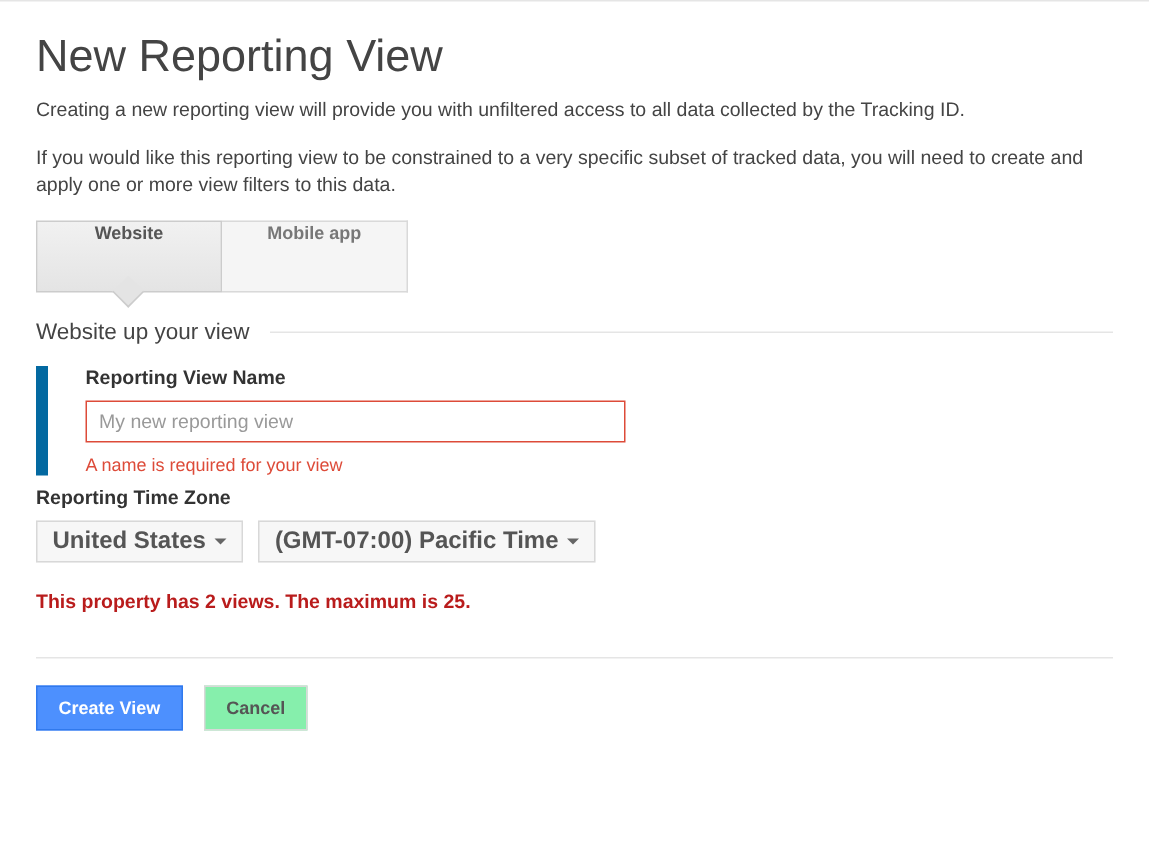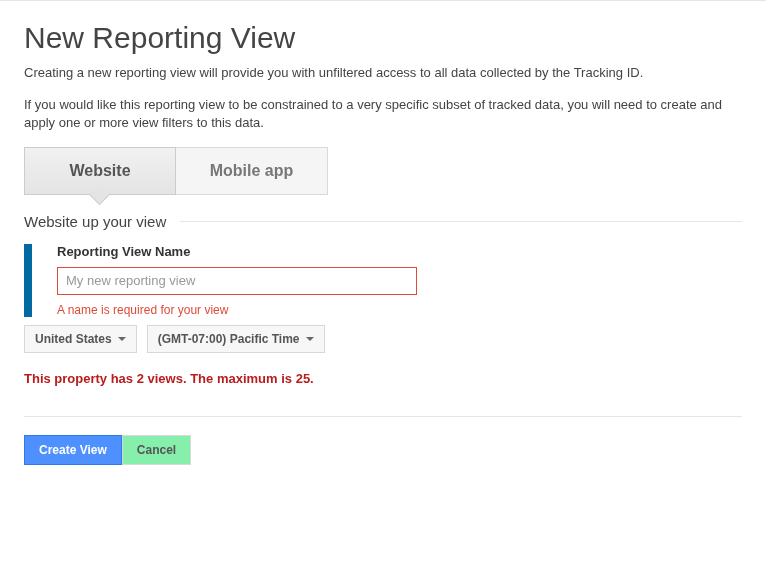--- a/index.html
+++ b/index.html
@@ -39,29 +39,28 @@
   }
   .section-head .line {
     flex: 1;
     height: 1px;
     background: #e5e5e5;
   }
   .tab-group {
     display: flex;
   }
   .tab {
-    width: 152px;
+    width: 124px;
     height: 48px;
     border: 1px solid #d9d9d9;
     background: #f5f5f5;
     color: #777;
-    font-size: 16px;
-    font-weight: bold;
-    display: flex;
-    align-items: center;
+    font-size: 12px;
+    font-weight: bold;
+    display: flex;
     justify-content: center;
     cursor: pointer;
     position: relative;
   }
   .tab.active {
     background: linear-gradient(#f1f1f1, #e4e4e4);
     color: #555;
     border-color: #ccc;
   }
   .tab + .tab { border-left: none; }
@@ -103,21 +102,21 @@
     color: #dd4b39;
     font-size: 12px;
     margin-top: 8px;
   }
   .tz-row { display: flex; gap: 10px; margin-bottom: 18px; margin-top:8px;}
   .select-btn {
     height: 28px;
     border: 1px solid #d8d8d8;
     background: #f7f7f7;
     padding: 0 10px;
-    font-size: 12px;
+    font-size: 16px;
     font-weight: bold;
     color: #555;
     display: flex;
     align-items: center;
     gap: 6px;
     cursor: pointer;
   }
   .caret {
     width: 0; height: 0;
     border-left: 4px solid transparent;
@@ -128,21 +127,21 @@
     font-size: 13px;
     font-weight: bold;
     color: #b91c1c;
     margin-bottom: 30px;
   }
   .footer-sep {
     height: 1px;
     background: #e5e5e5;
     margin-bottom: 18px;
   }
-  .footer-row { display: flex; }
+  .footer-row { display: flex; gap: 14px; }
   .btn {
     height: 30px;
     padding: 0 14px;
     font-size: 12px;
     font-weight: bold;
     border: 1px solid;
     cursor: pointer;
     display: flex;
     align-items: center;
   }
@@ -179,20 +178,21 @@
     <span class="label">Website up your view</span>
     <span class="line"></span>
   </div>
 
   <div class="field-block">
     <div class="field-label">Reporting View Name</div>
     <input class="text-input" type="text" placeholder="My new reporting view" style="">
     <div class="error-text">A name is required for your view</div>
   </div>
 
+  <div class="field-label">Reporting Time Zone</div>
   <div class="tz-row">
     <div class="select-btn">
       <span>United States</span>
       <span class="caret"></span>
     </div>
     <div class="select-btn">
       <span>(GMT-07:00) Pacific Time</span>
       <span class="caret"></span>
     </div>
   </div>

